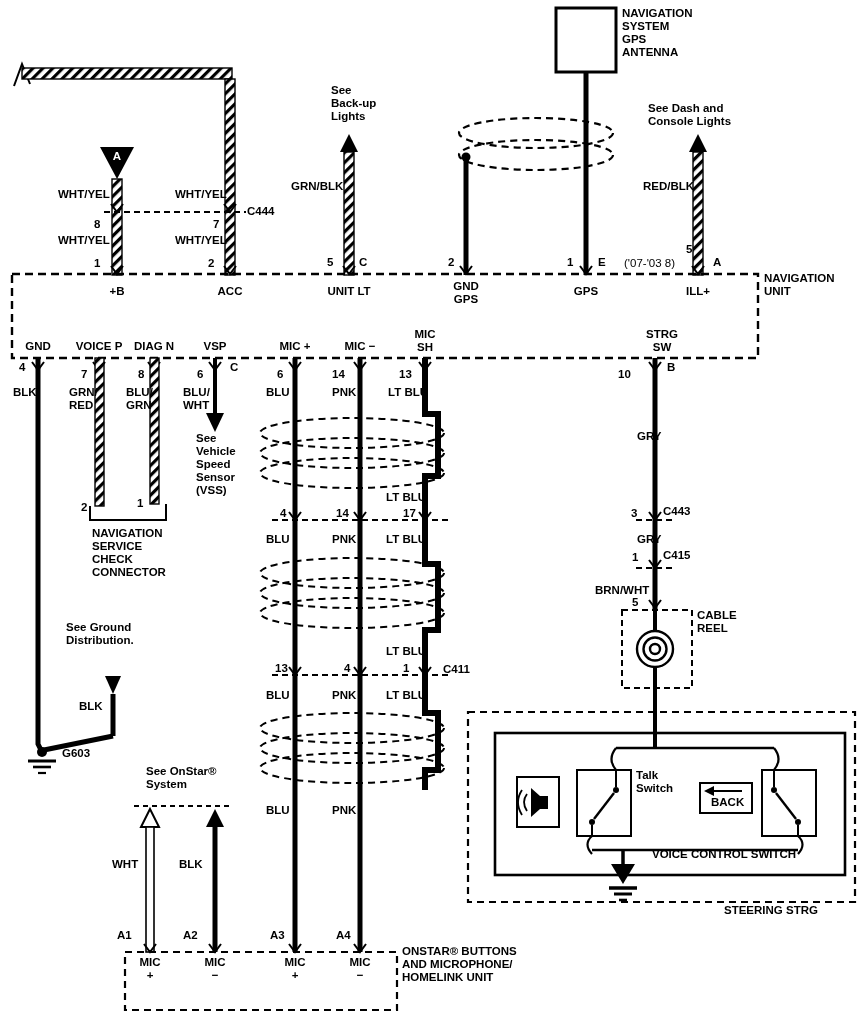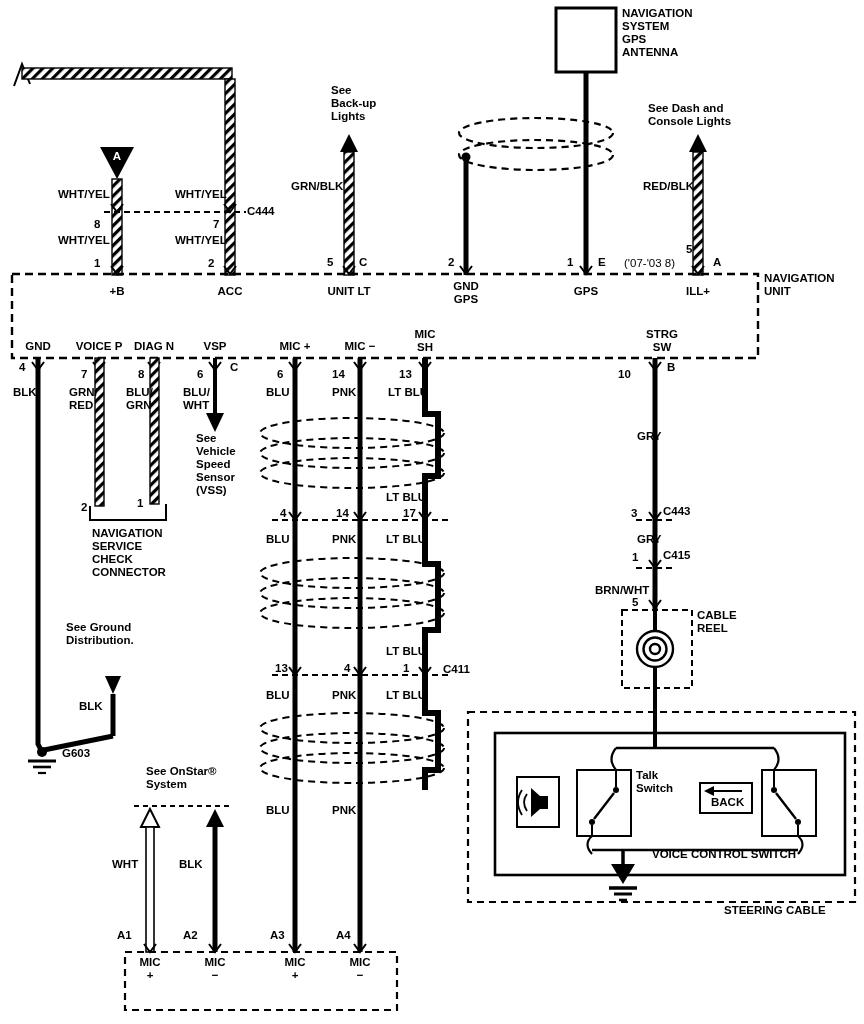--- a/index.html
+++ b/index.html
@@ -332,32 +332,35 @@
 <div class="l" style="left:332px;top:689px">PNK</div>
 <div class="l" style="left:386px;top:689px">LT BLU</div>
 
 <div class="l" style="left:266px;top:804px">BLU</div>
 <div class="l" style="left:332px;top:804px">PNK</div>
 
 <div class="l" style="left:636px;top:769px">Talk
 Switch</div>
 <div class="l" style="left:711px;top:796px">BACK</div>
 <div class="l" style="left:652px;top:848px">VOICE CONTROL SWITCH</div>
-<div class="l" style="left:724px;top:904px">STEERING CABLE</div>
+<div class="l" style="left:724px;top:904px">STEERING STRG</div>
 
 <div class="l" style="left:146px;top:765px">See OnStar®
 System</div>
 <div class="l" style="left:112px;top:858px">WHT</div>
 <div class="l" style="left:179px;top:858px">BLK</div>
 <div class="l" style="left:117px;top:929px">A1</div>
 <div class="l" style="left:183px;top:929px">A2</div>
 <div class="l" style="left:270px;top:929px">A3</div>
 <div class="l" style="left:336px;top:929px">A4</div>
 <div class="l c" style="left:150px;top:956px">MIC
 +</div>
 <div class="l c" style="left:215px;top:956px">MIC
 −</div>
 <div class="l c" style="left:295px;top:956px">MIC
 +</div>
 <div class="l c" style="left:360px;top:956px">MIC
 −</div>
+<div class="l" style="left:402px;top:945px">ONSTAR® BUTTONS
+AND MICROPHONE/
+HOMELINK UNIT</div>
 
 </div>
 
 </body></html>

